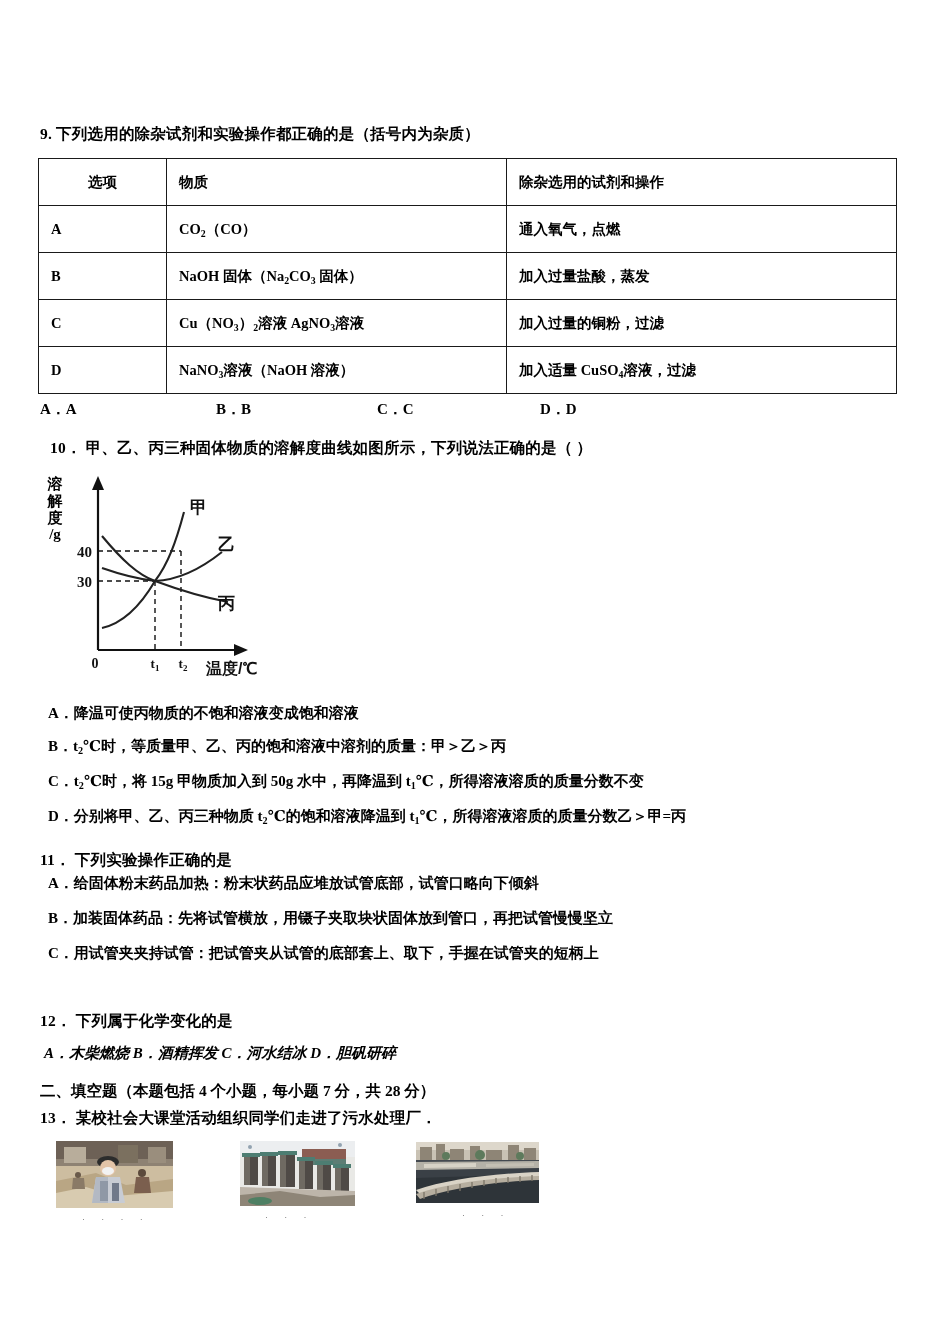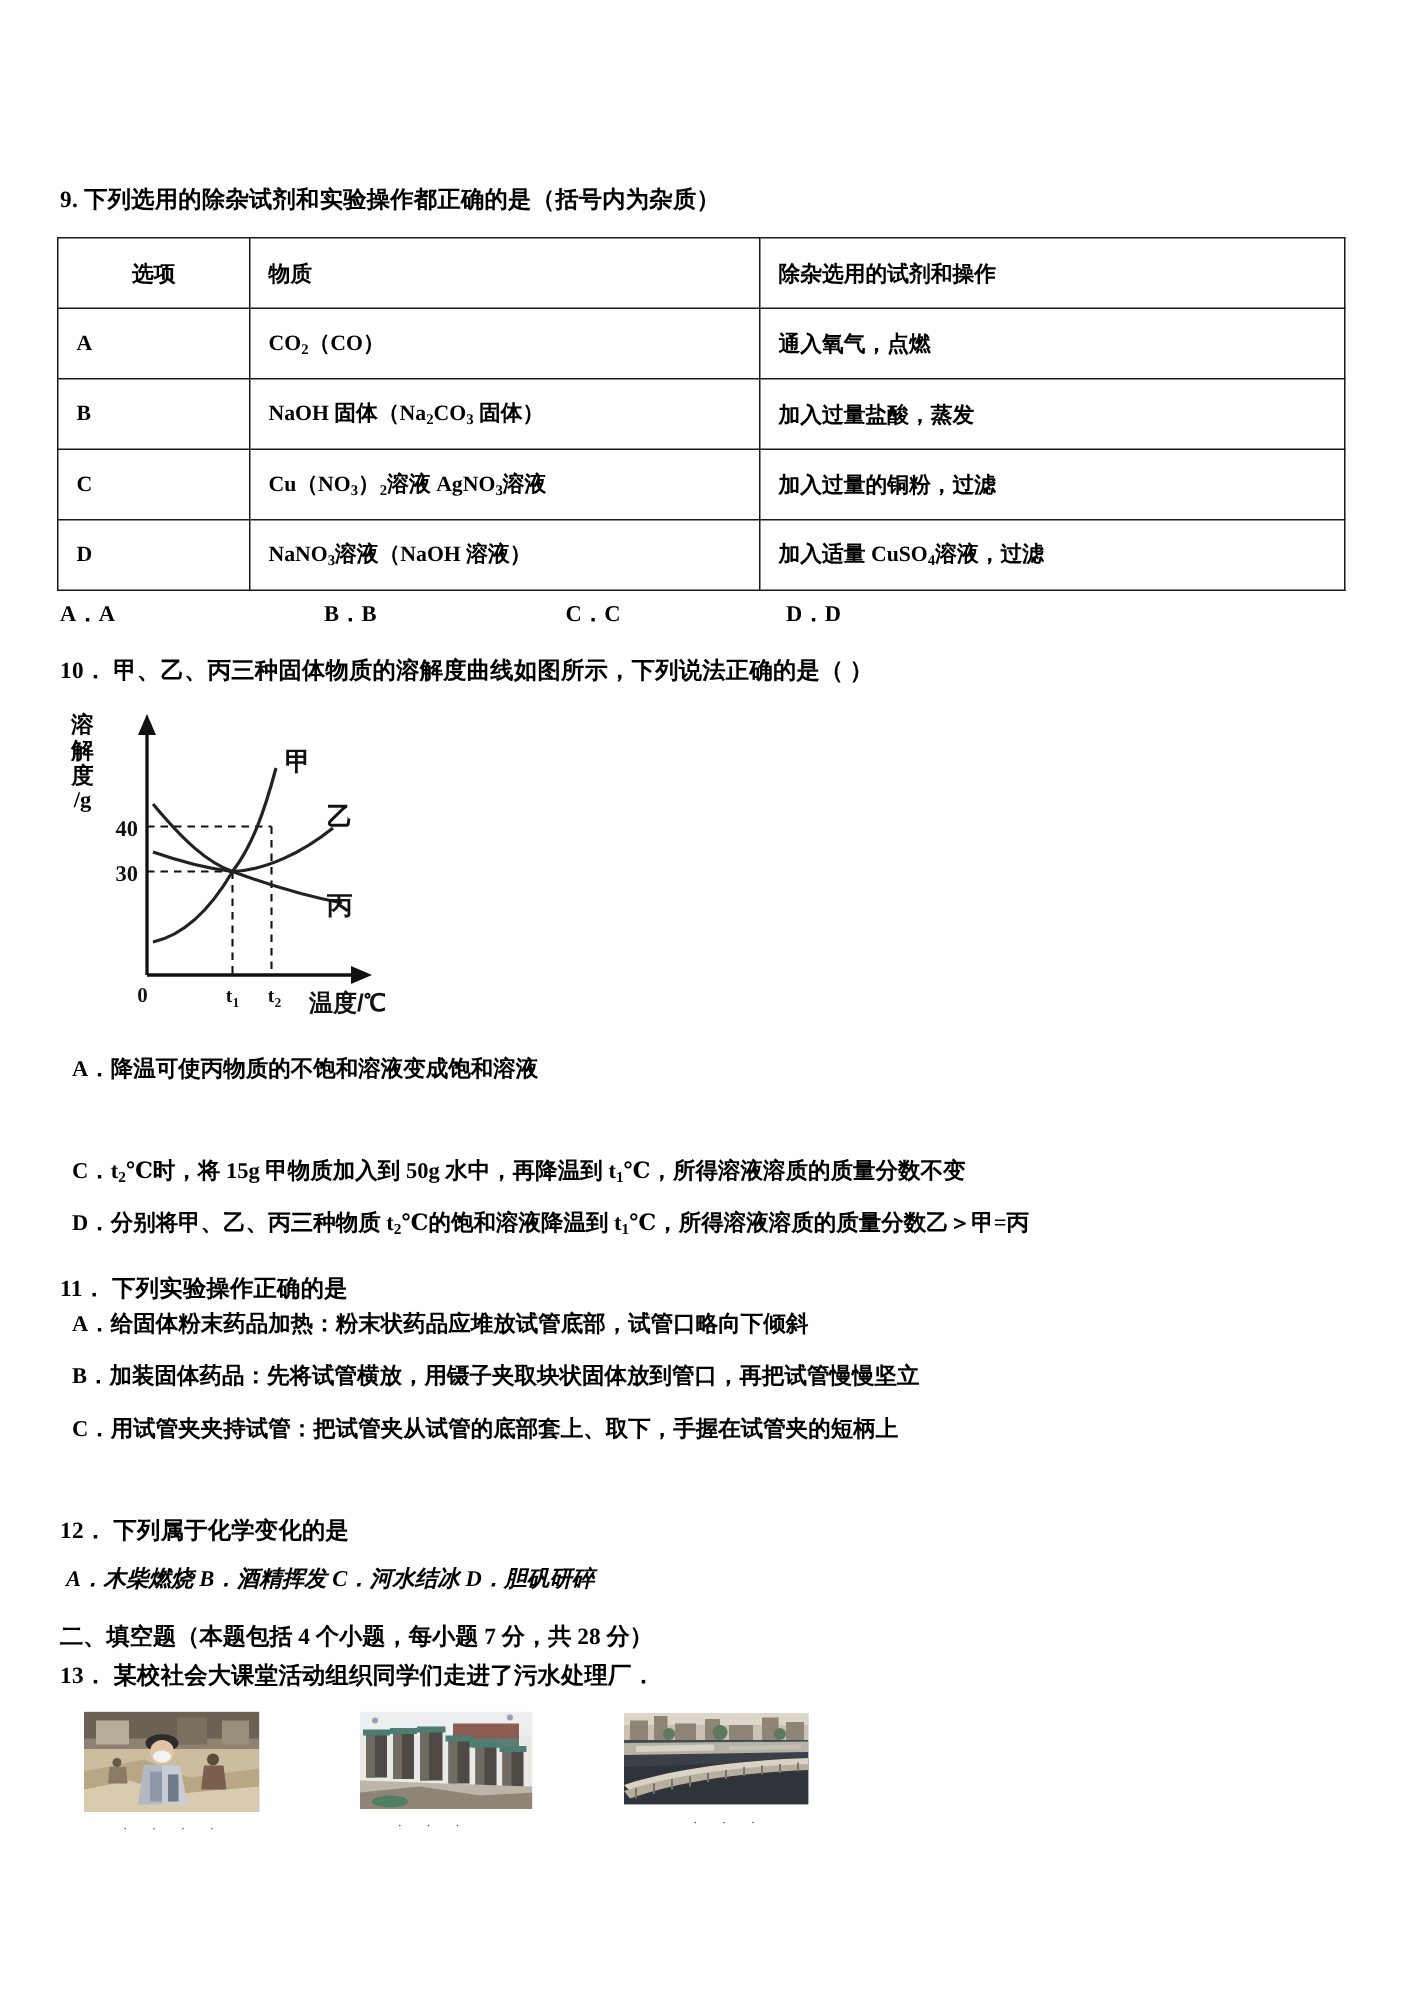--- a/index.html
+++ b/index.html
@@ -162,24 +162,24 @@
         <td>NaNO<sub>3</sub>溶液（NaOH 溶液）</td>
         <td>加入适量 CuSO<sub>4</sub>溶液，过滤</td>
       </tr>
     </tbody>
   </table>
 
   <div class="ansrow">
     <span style="left:0px;">A．A</span>
     <span style="left:176px;">B．B</span>
     <span style="left:337px;">C．C</span>
-    <span style="left:484px;text-align:center;">D．D</span>
-  </div>
-
-  <div class="q-line q-head" style="left:40px; top:410px;">
+    <span style="left:500px;text-align:center;">D．D</span>
+  </div>
+
+  <div class="q-line q-head" style="left:50px; top:410px;">
     <span>10．</span>
     <span>甲、乙、丙三种固体物质的溶解度曲线如图所示，下列说法正确的是（      ）</span>
   </div>
 
   <div class="chart-wrap">
     <div class="ylab">
       <div>溶</div>
       <div>解</div>
       <div>度</div>
       <div>/g</div>
@@ -217,20 +217,21 @@
 
       <text x="164" y="206" font-family="'Liberation Sans',sans-serif" font-size="16" font-weight="700" fill="#111">温度/℃</text>
 
       <text x="148" y="45" font-family="'Liberation Sans',sans-serif" font-size="17" font-weight="700" fill="#111">甲</text>
       <text x="176" y="82" font-family="'Liberation Sans',sans-serif" font-size="17" font-weight="700" fill="#111">乙</text>
       <text x="176" y="141" font-family="'Liberation Sans',sans-serif" font-size="17" font-weight="700" fill="#111">丙</text>
     </svg>
   </div>
 
   <div class="opt-line" style="left:48px; top:676px;">A．降温可使丙物质的不饱和溶液变成饱和溶液</div>
+  <div class="opt-line" style="left:48px; top:709px;">B．t<sub>2</sub>℃时，等质量甲、乙、丙的饱和溶液中溶剂的质量：甲＞乙＞丙</div>
   <div class="opt-line" style="left:48px; top:744px;">C．t<sub>2</sub>℃时，将 15g 甲物质加入到 50g 水中，再降温到 t<sub>1</sub>℃，所得溶液溶质的质量分数不变</div>
   <div class="opt-line" style="left:48px; top:779px;">D．分别将甲、乙、丙三种物质 t<sub>2</sub>℃的饱和溶液降温到 t<sub>1</sub>℃，所得溶液溶质的质量分数乙＞甲=丙</div>
 
   <div class="q-line q-head" style="left:40px; top:822px;">
     <span>11．</span>
     <span>下列实验操作正确的是</span>
   </div>
   <div class="opt-line" style="left:48px; top:846px;">A．给固体粉末药品加热：粉末状药品应堆放试管底部，试管口略向下倾斜</div>
   <div class="opt-line" style="left:48px; top:881px;">B．加装固体药品：先将试管横放，用镊子夹取块状固体放到管口，再把试管慢慢坚立</div>
   <div class="opt-line" style="left:48px; top:916px;">C．用试管夹夹持试管：把试管夹从试管的底部套上、取下，手握在试管夹的短柄上</div>

